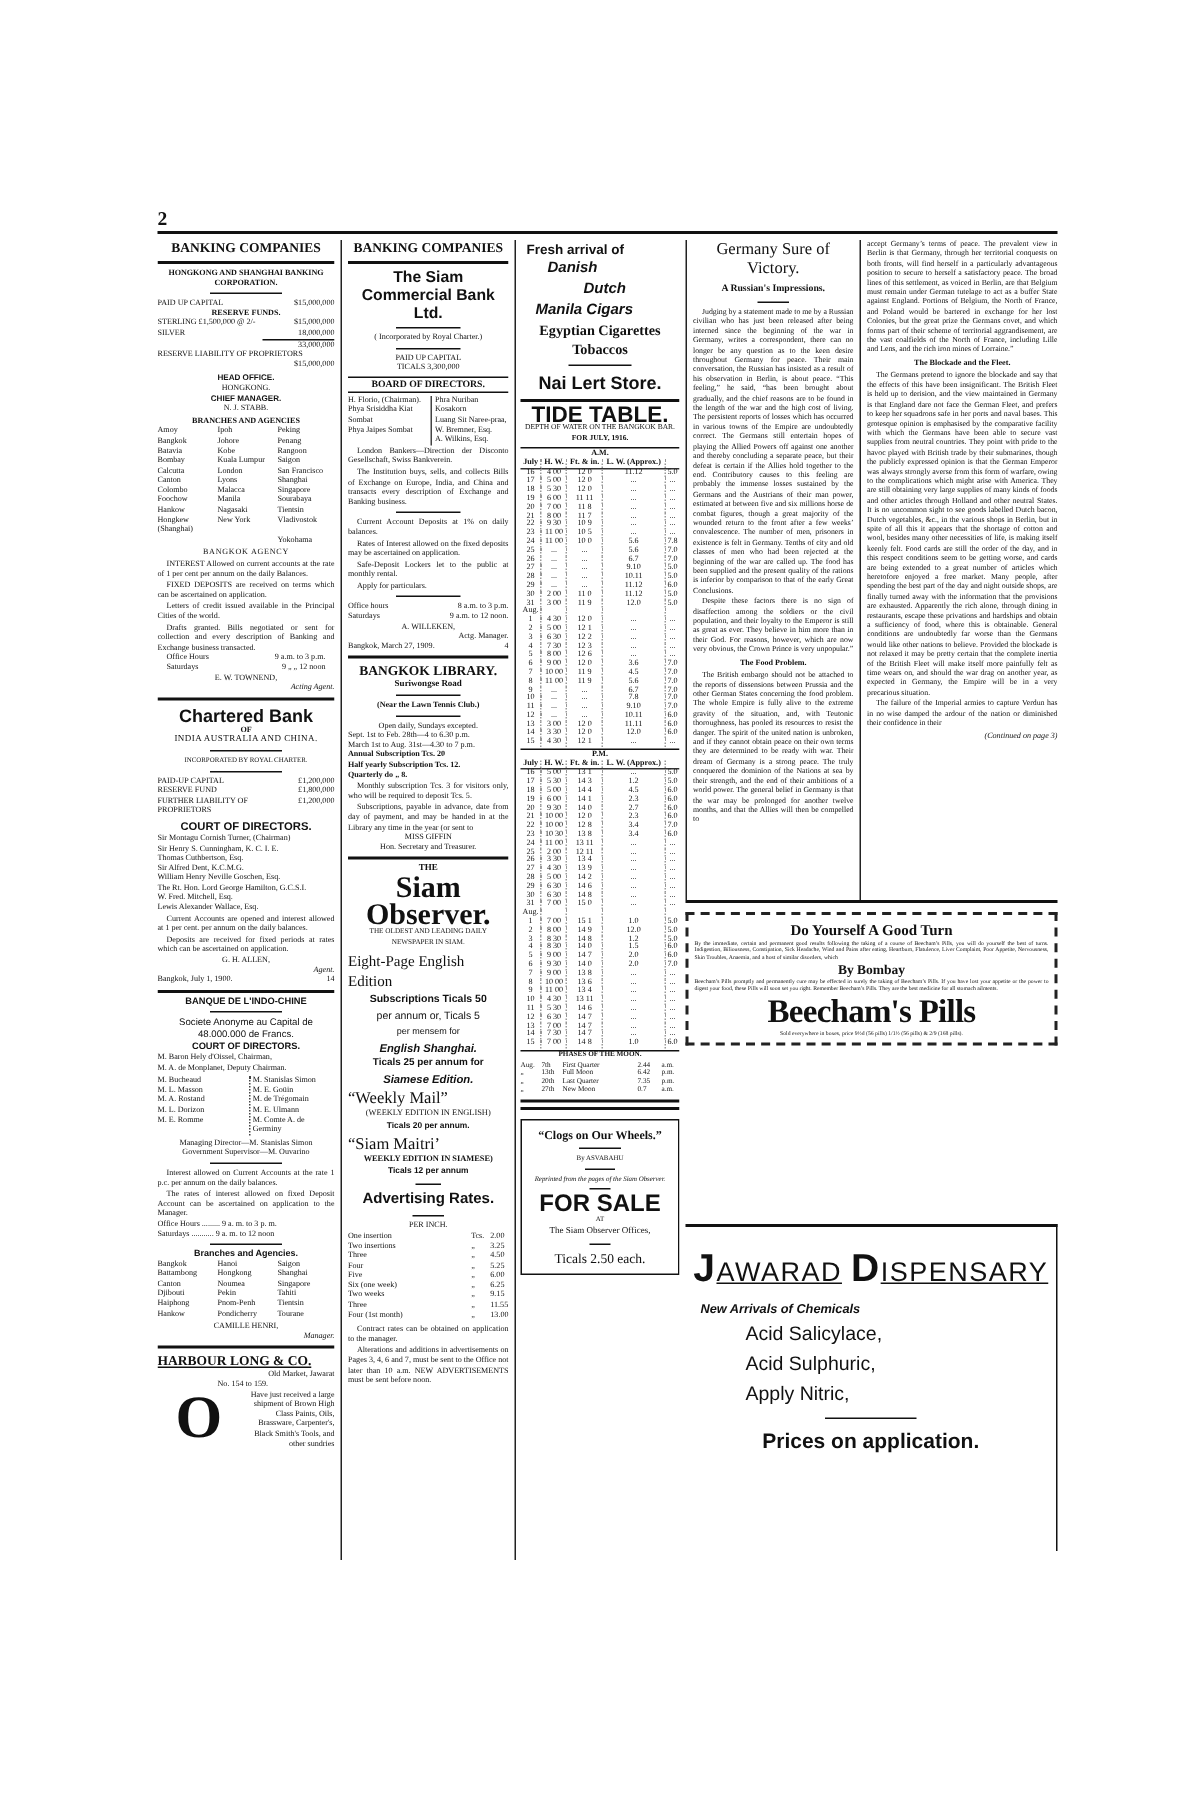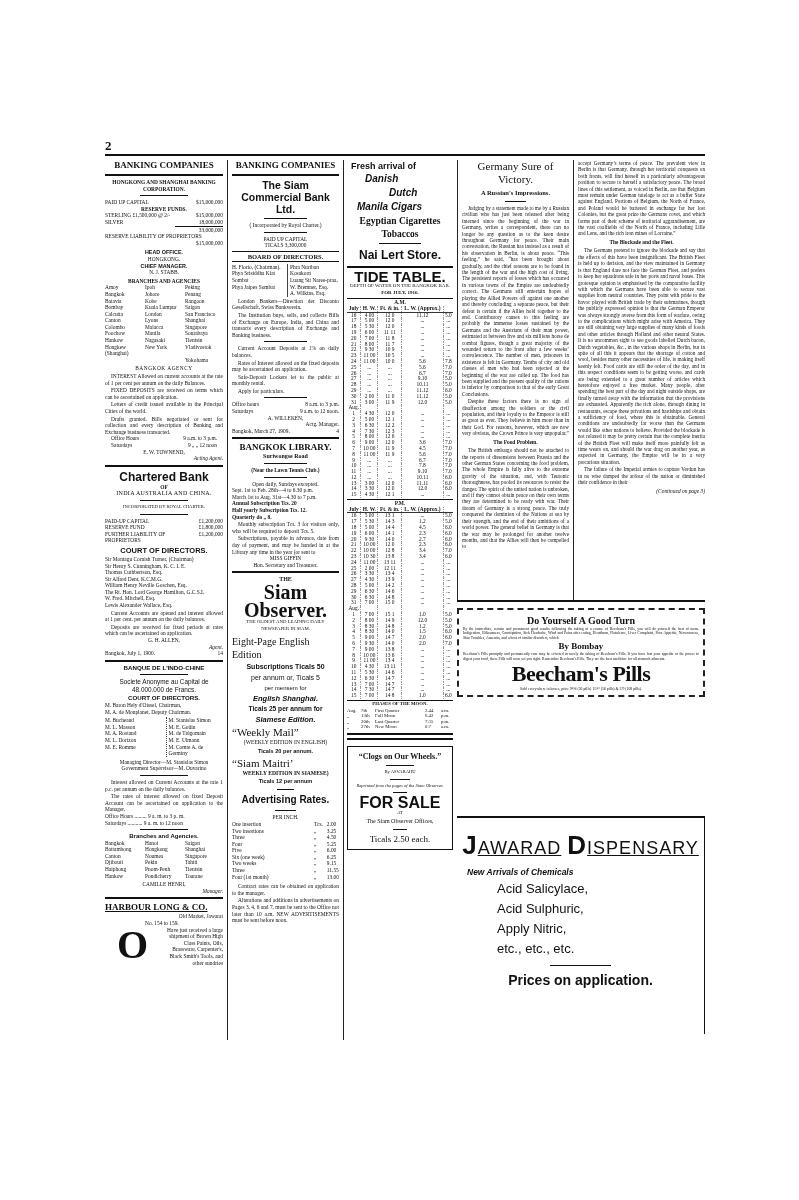--- a/index.html
+++ b/index.html
@@ -950,18 +950,17 @@
 
   <div style="position:absolute;left:352px;top:647px;width:248px;border-top:2px solid #111;padding-top:12px;border-right:1px solid #111;height:218px;margin-top:31px;">
     <div class="jawarad">
       <span class="cap">J</span><span style="text-decoration:underline;font-weight:normal;">AWARAD</span>
       <span class="cap">D</span><span style="text-decoration:underline;font-weight:normal;">ISPENSARY</span>
     </div>
     <div class="b it sans" style="font-size:8.5px;line-height:14px;padding-left:10px;margin-top:4px;">New Arrivals of Chemicals</div>
     <div class="acid">Acid  Salicylace,</div>
     <div class="acid">Acid  Sulphuric,</div>
     <div class="acid">Apply  Nitric,</div>
-    <div class="acid">etc.,  etc.,  etc.</div>
     <div class="thin" style="width:25%;margin-top:6px;"></div>
     <div class="prices">Prices on application.</div>
   </div>
 
 </div>
 
 </body></html>

